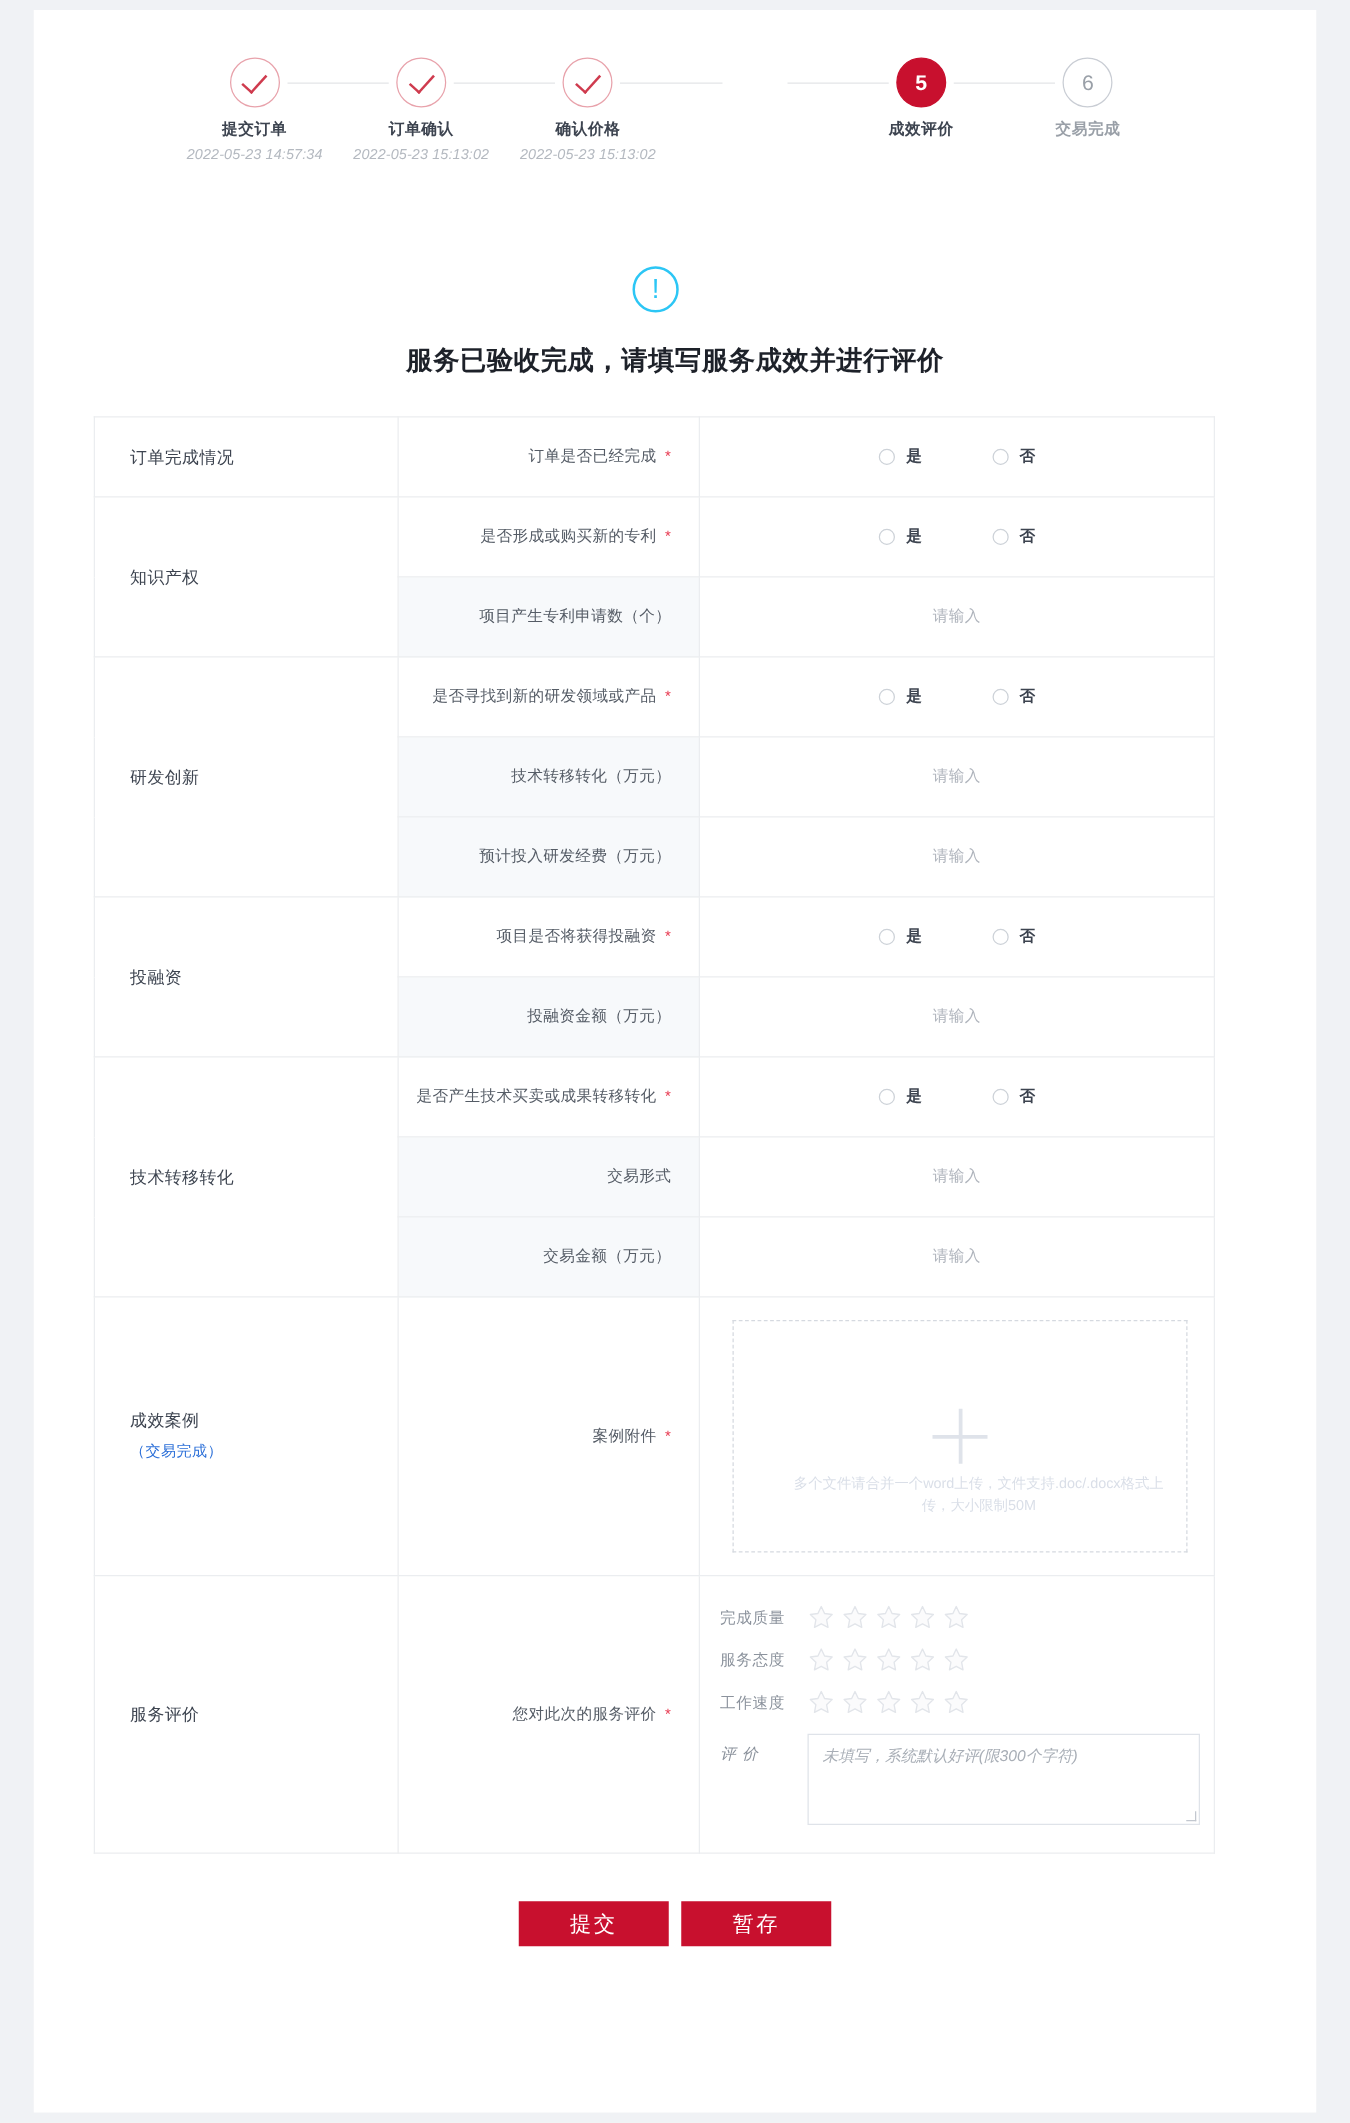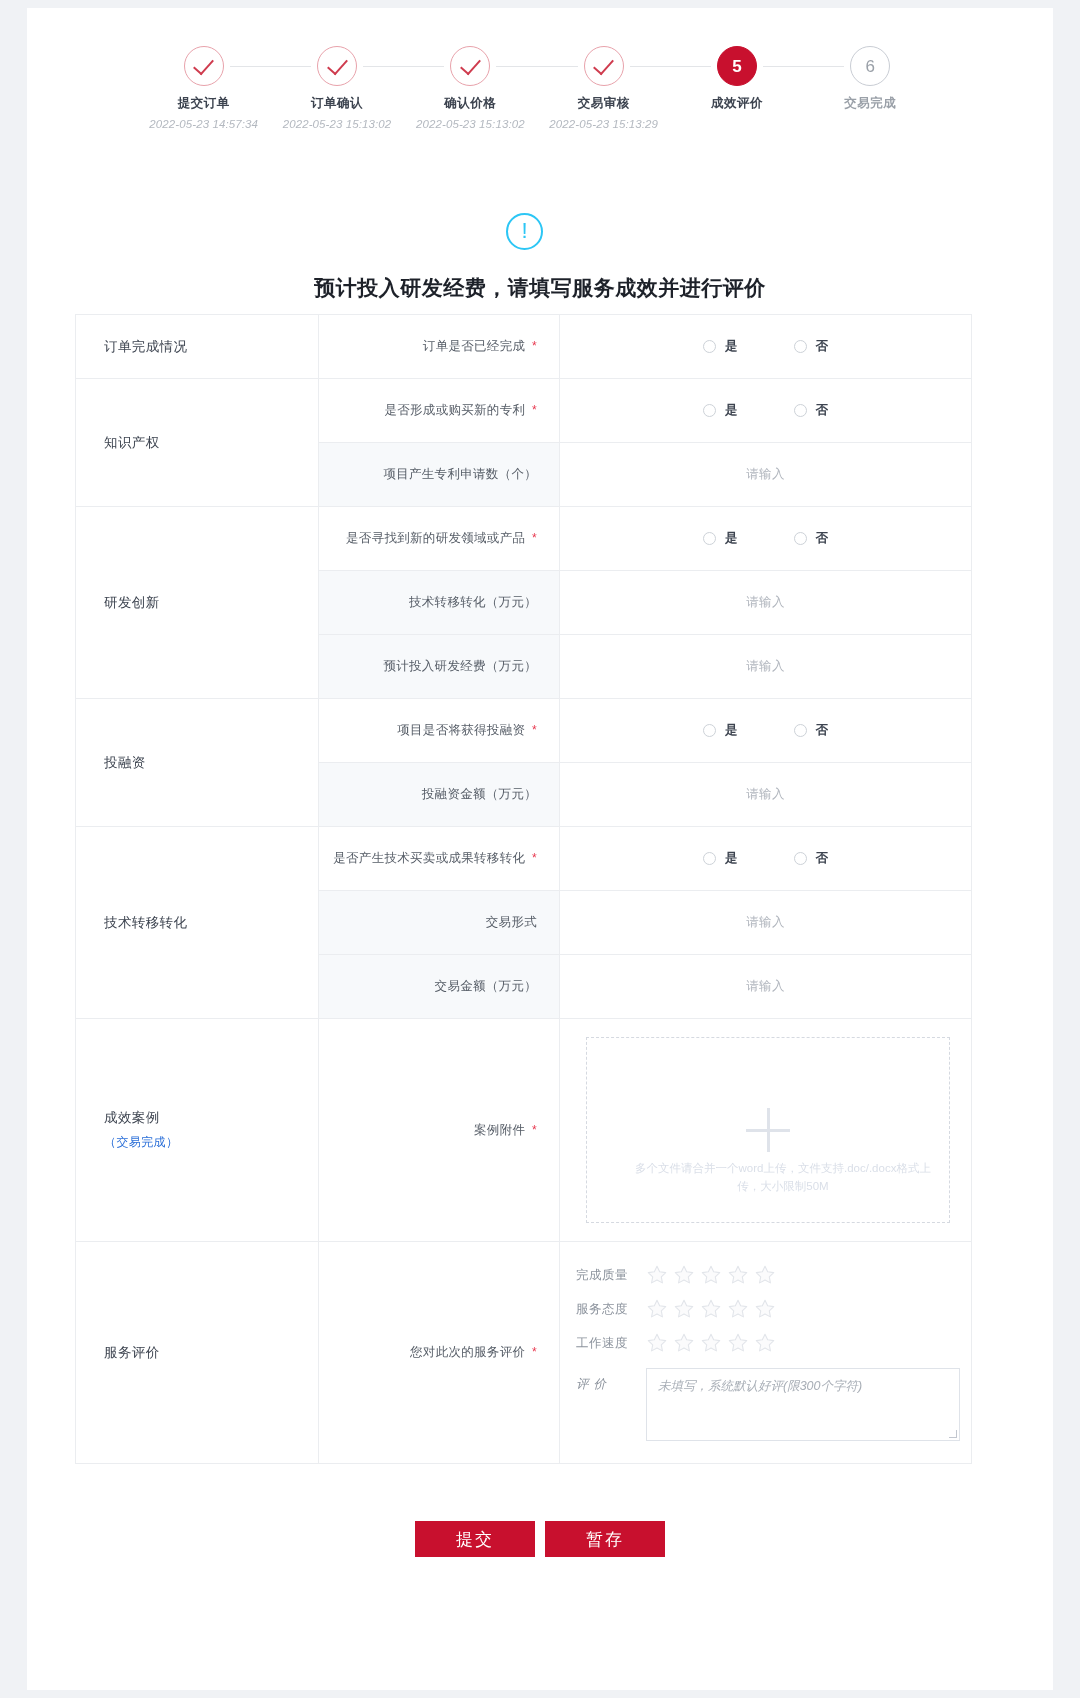--- a/index.html
+++ b/index.html
@@ -117,21 +117,21 @@
     font-size: 21px;
     font-weight: bold;
     color: #1d2129;
     letter-spacing: 0.5px;
   }
 
   
   .form-table {
     position: absolute;
     left: 48px;
-    top: 306px;
+    top: 325px;
     width: 896px;
     border-collapse: collapse;
     table-layout: fixed;
   }
   .form-table td {
     border: 1px solid #ebedf0;
     vertical-align: middle;
   }
   .col-cat   { width: 243px; }
   .col-label { width: 241px; }
@@ -322,46 +322,39 @@
         </div>
         <div class="step-line" style="left: 359.333px; width: 81.3333px;"></div>
         <div class="step" style="left: 258.333px;">
           <div class="step-circle done">
             <div class="check"></div>
           </div>
           <div class="step-label">确认价格</div>
           <div class="step-time">2022-05-23 15:13:02</div>
         </div>
         <div class="step-line" style="left: 492.667px; width: 81.3333px;"></div>
-        <div class="step" style="left: 391.667px;">
-          <div class="step-circle done">
-            <div class="check"></div>
-          </div>
-          <div class="step-label">交易审核</div>
-          <div class="step-time">2022-05-23 15:13:29</div>
-        </div>
         <div class="step-line" style="left: 626px; width: 81.3333px;"></div>
         <div class="step" style="left: 525px;">
           <div class="step-circle active">
             <span class="num">5</span>
           </div>
           <div class="step-label">成效评价</div>
         </div>
         <div class="step" style="left: 658.333px;">
           <div class="step-circle todo">
             <span class="num">6</span>
           </div>
           <div class="step-label muted">交易完成</div>
         </div>
       </div>
 
     <div class="notice-icon">
       <span>!</span>
     </div>
-    <div class="page-title">预计投入研发经费，请填写服务成效并进行评价</div>
+    <div class="page-title">服务已验收完成，请填写服务成效并进行评价</div>
 
     <table class="form-table">
       <colgroup>
         <col class="col-cat">
           <col class="col-label">
           <col class="col-value">
       </colgroup>
       <tbody id="form-body">
           <tr>
             <td class="cat-cell" rowspan="1">订单完成情况</td>

